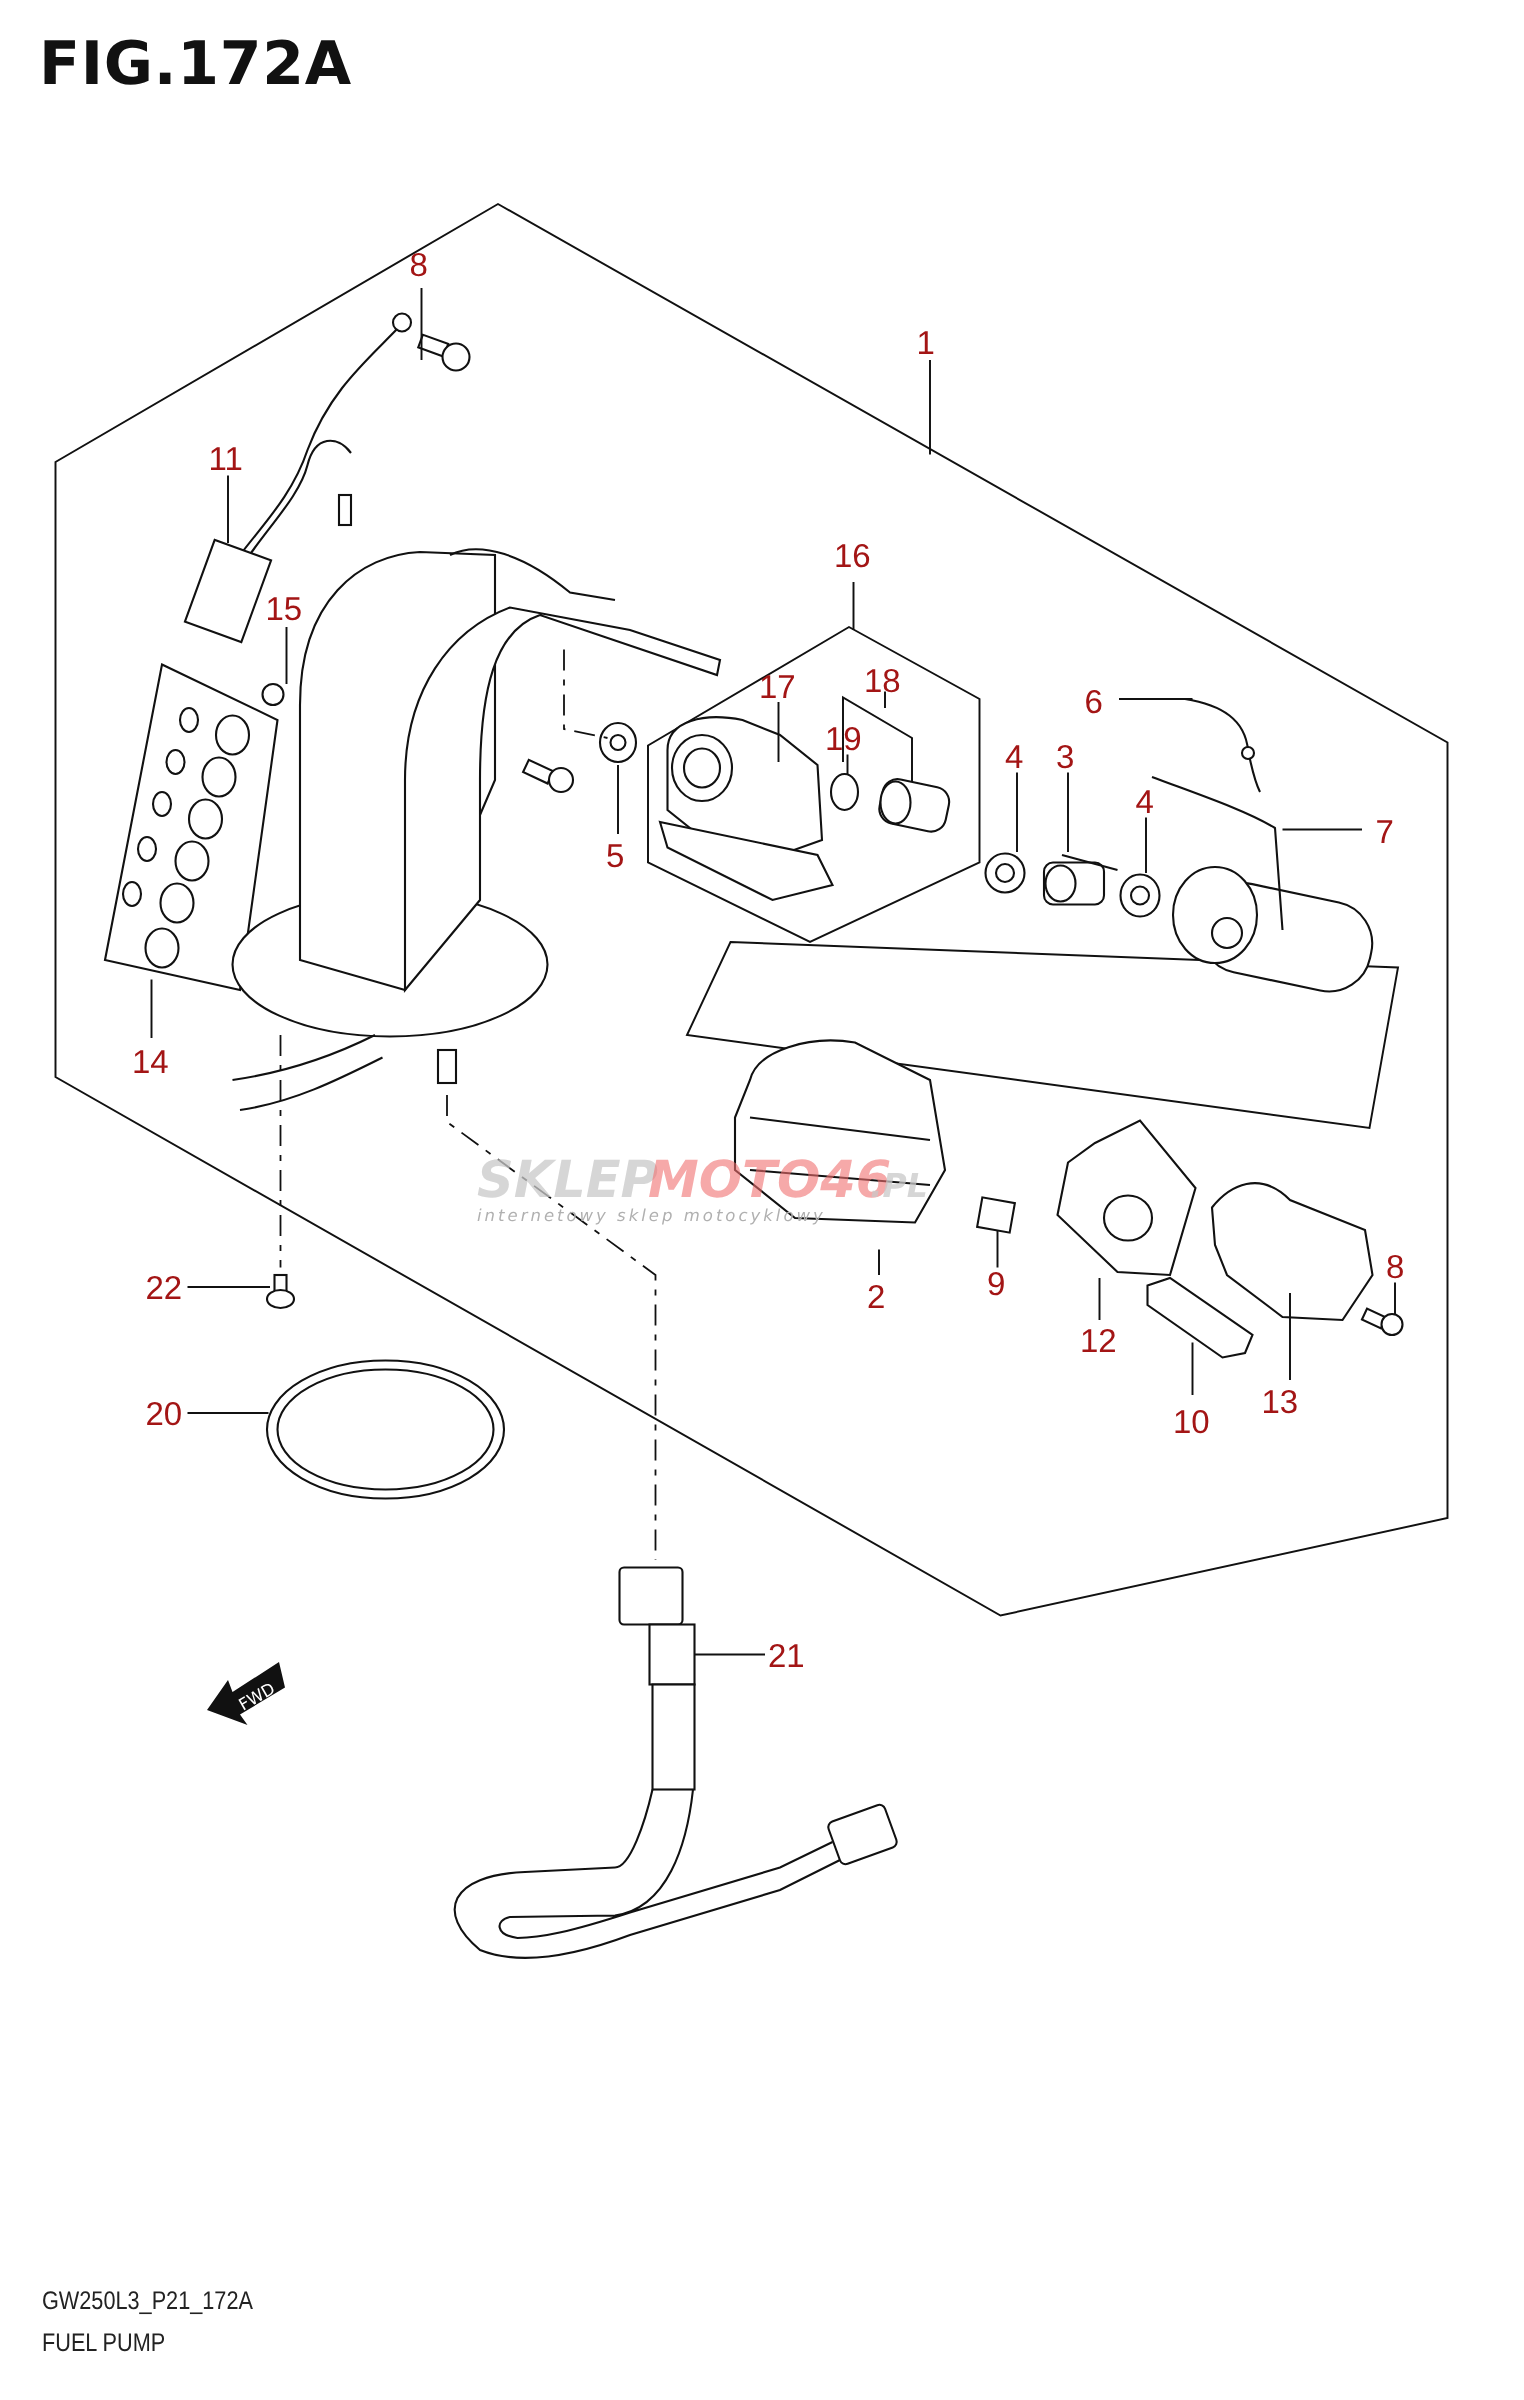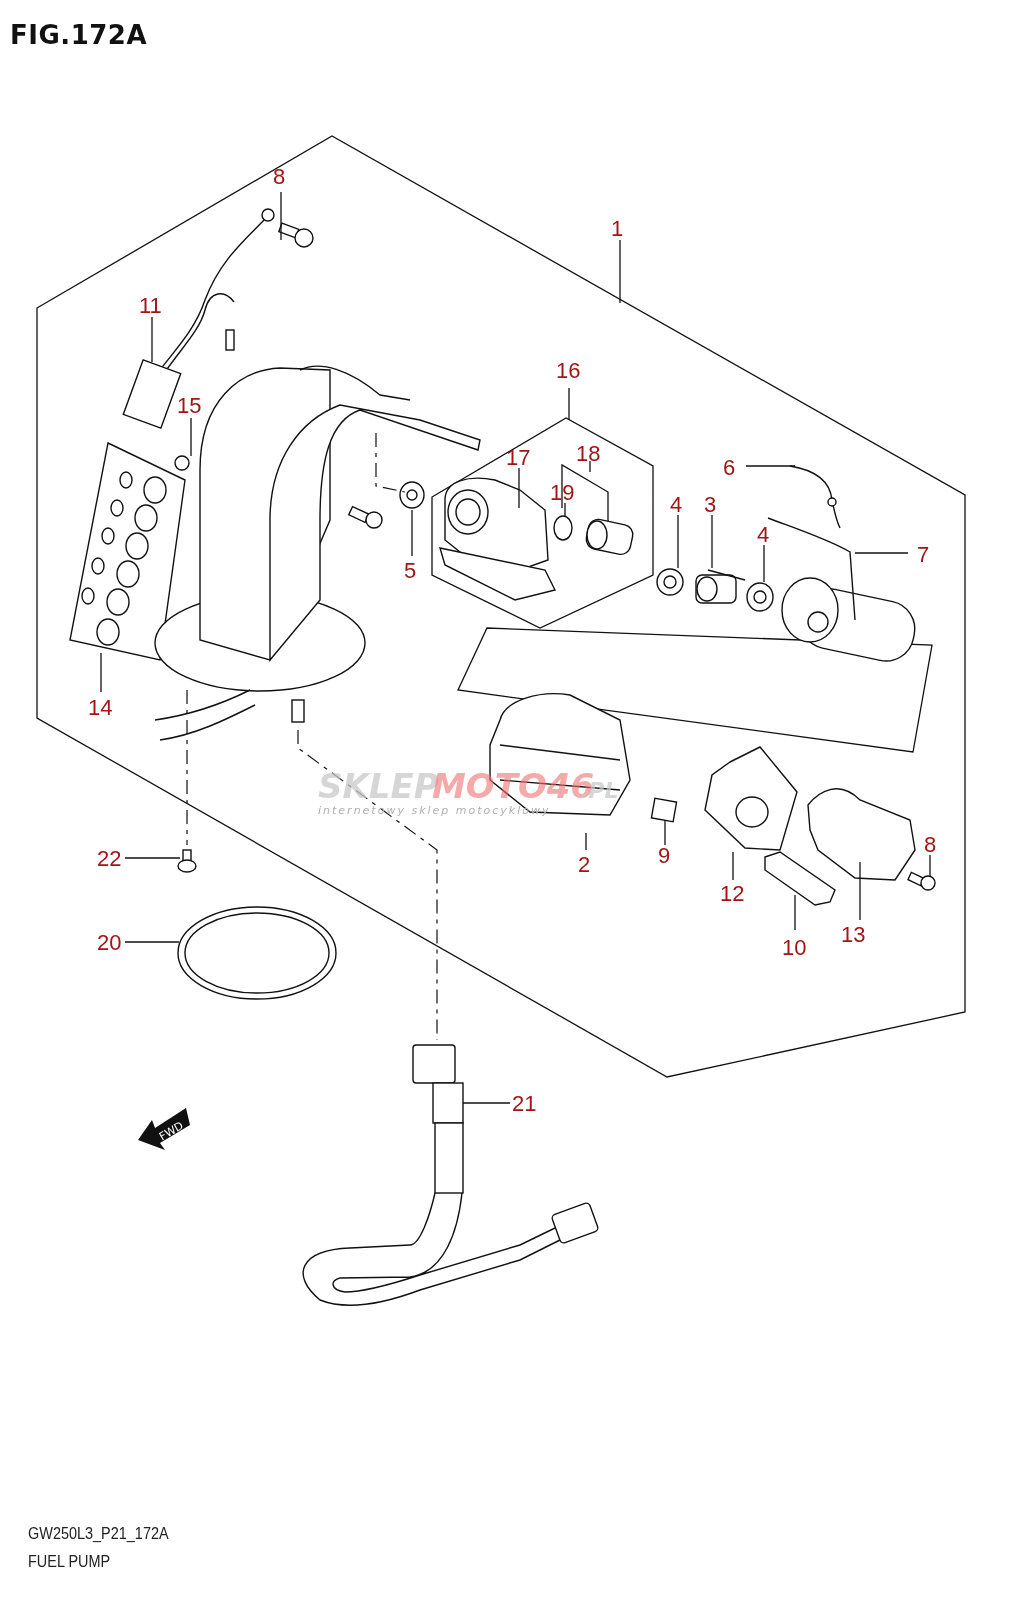--- a/index.html
+++ b/index.html
@@ -1,17 +1,17 @@
 <!DOCTYPE html>
 <html><head>
 <meta charset="utf-8">
 <style>
   html, body { margin:0; padding:0; background:#ffffff; }
   body { width:1016px; height:1600px; position:relative; overflow:hidden; font-family:"DejaVu Sans", sans-serif; }
-  .fig-title { position:absolute; left:10px; top:20px; font-family:"DejaVu Sans", sans-serif; font-weight:bold; font-size:26px; color:#111; letter-spacing:0.5px; }
+  .fig-title { position:absolute; left:26px; top:20px; font-family:"DejaVu Sans", sans-serif; font-weight:bold; font-size:40px; color:#111; letter-spacing:0.5px; }
   .footer-code { position:absolute; left:28px; top:1524px; font-family:"Liberation Sans", sans-serif; font-size:17px; color:#222; transform:scaleX(0.85); transform-origin:left; }
   .footer-name { position:absolute; left:28px; top:1552px; font-family:"Liberation Sans", sans-serif; font-size:17px; color:#222; transform:scaleX(0.85); transform-origin:left; }
   svg.diagram { position:absolute; left:0; top:0; }
   .lbl { font-family:"Liberation Sans", sans-serif; font-size:22px; fill:#a31515; }
   .ln { stroke:#111; stroke-width:1.3; fill:none; }
   .part { stroke:#111; stroke-width:1.4; fill:#fff; }
   .partn { stroke:#111; stroke-width:1.4; fill:none; }
   .dash { stroke:#111; stroke-width:1.2; fill:none; stroke-dasharray:14 6 4 6; }
   .wm-grey { font-family:"DejaVu Sans", sans-serif; font-weight:bold; font-style:italic; font-size:34px; fill:#c8c8c8; fill-opacity:0.75; }
   .wm-red { font-family:"DejaVu Sans", sans-serif; font-weight:bold; font-style:italic; font-size:34px; fill:#f07070; fill-opacity:0.6; }

